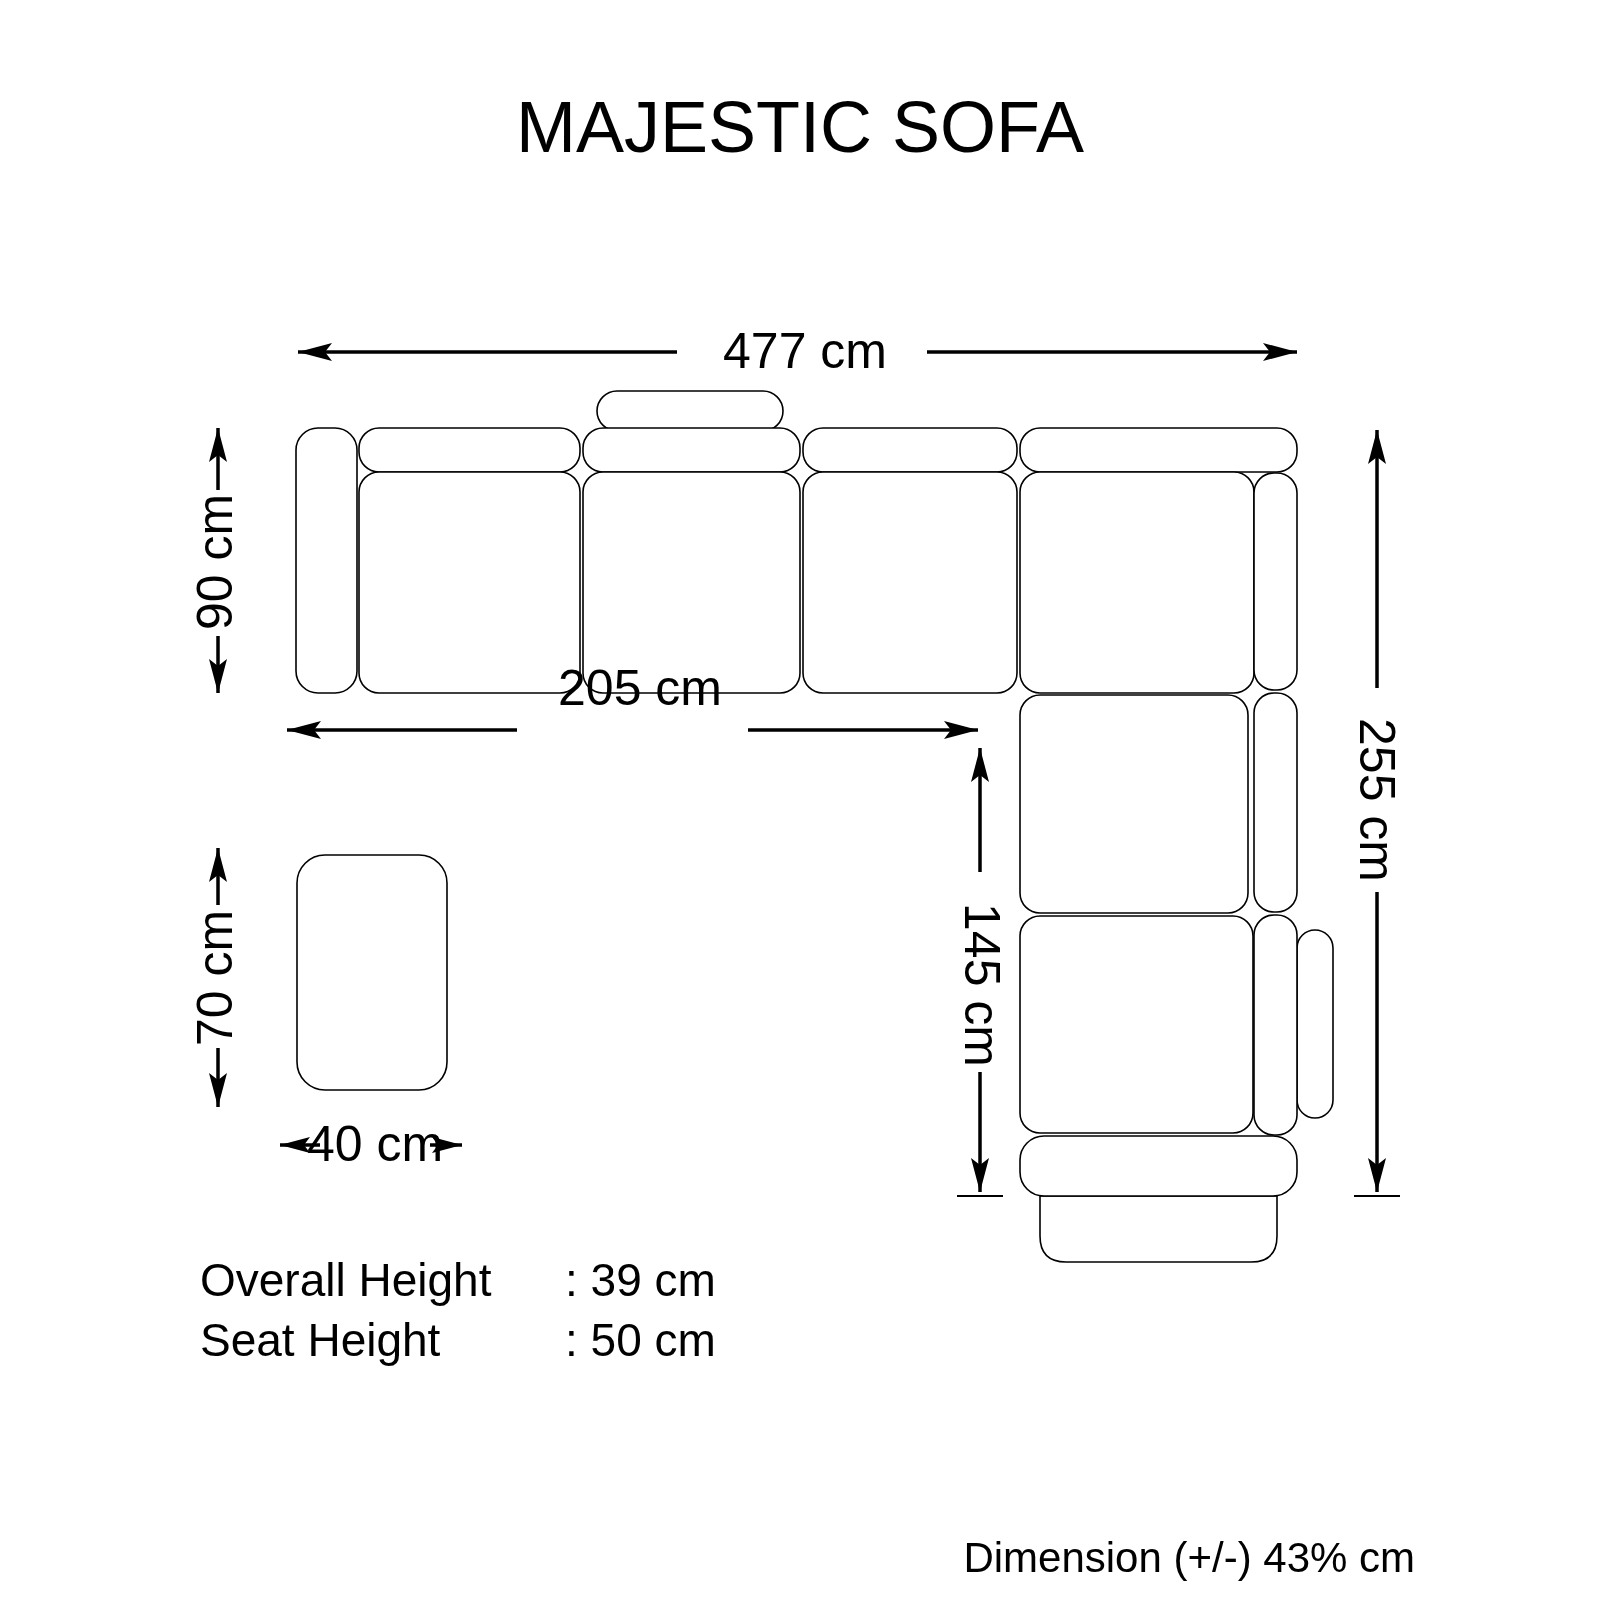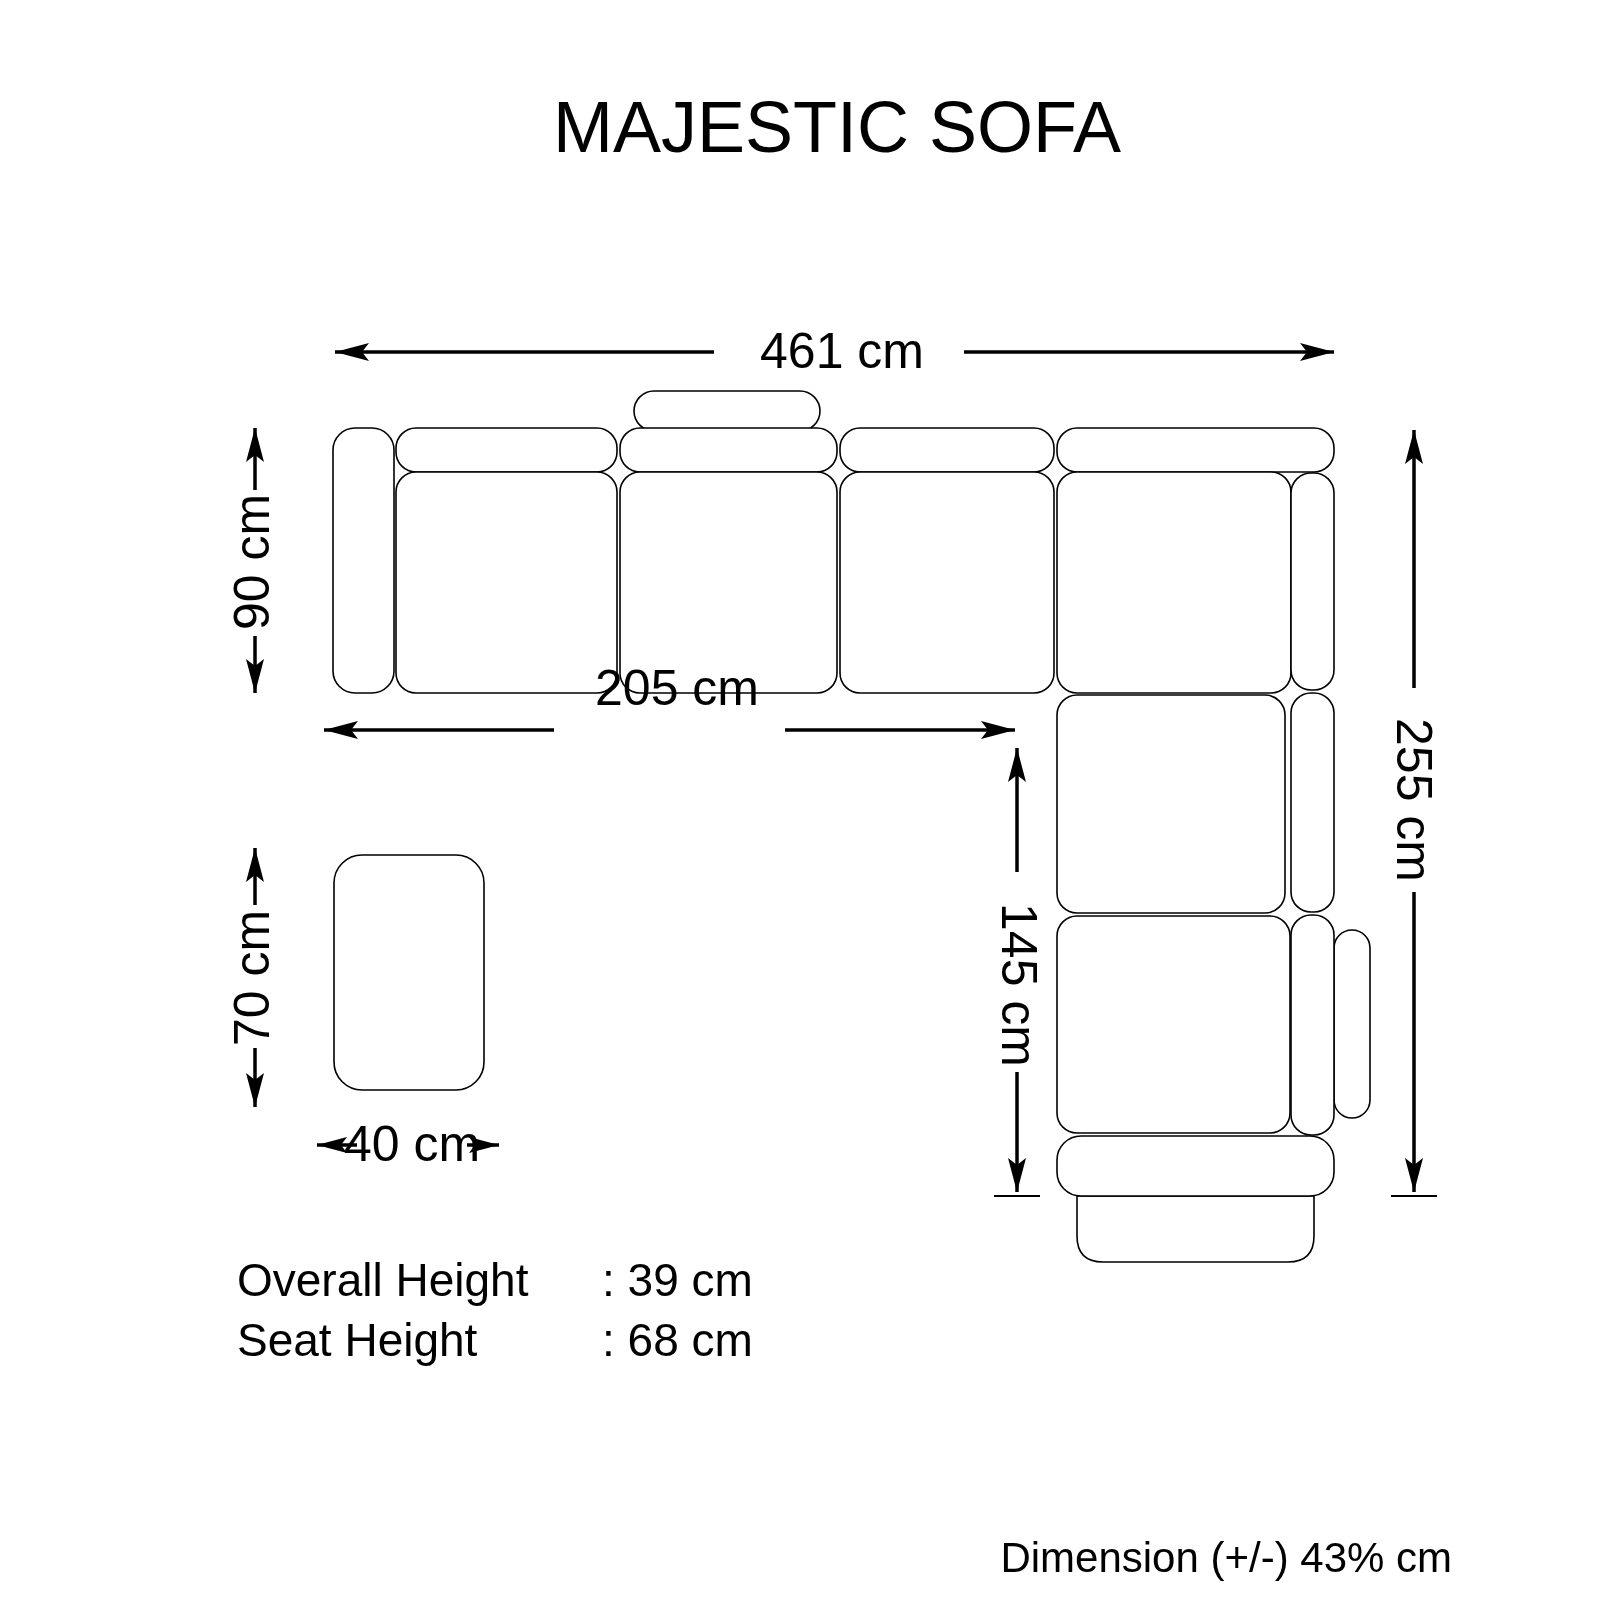--- a/index.html
+++ b/index.html
@@ -4,21 +4,20 @@
 <style>
   html, body { margin: 0; padding: 0; background: #ffffff; }
   .canvas {
     position: relative;
     width: 1452px;
     height: 1600px;
     background: #ffffff;
     font-family: "Liberation Sans", sans-serif;
     color: #000000;
     overflow: hidden;
-    margin-left: 37px;
   }
   .diagram-svg { position: absolute; left: 0; top: 0; }
   .label {
     position: absolute;
     white-space: nowrap;
     color: #000000;
     transform: translate(-50%, -50%);
   }
   .title { font-size: 72px; }
   .dim { font-size: 50px; }
@@ -121,40 +120,40 @@
         <line x1="280" y1="1145" x2="320" y2="1145"></line>
         <line x1="430" y1="1145" x2="462" y2="1145"></line>
         <path stroke="none" d="M280,1145 L310,1137 L304,1145 L310,1153 Z"></path>
         <path stroke="none" d="M462,1145 L432,1137 L438,1145 L432,1153 Z"></path>
       </g>
     </g>
   </svg>
 
   <div class="label title" style="left:800px; top:127px;">MAJESTIC SOFA</div>
 
-  <div class="label dim" style="left:805px; top:351px;">461 cm</div>
+  <div class="label dim" style="left:805px; top:351px;">477 cm</div>
 
   <div class="label dim rot-ccw" style="left:215px; top:562px;">90 cm</div>
 
   <div class="label dim" style="left:640px; top:688px;">205 cm</div>
 
   <div class="label dim rot-cw" style="left:982px; top:985px;">145 cm</div>
 
   <div class="label dim rot-cw" style="left:1377px; top:800px;">255 cm</div>
 
   <div class="label dim rot-ccw" style="left:215px; top:978px;">70 cm</div>
 
   <div class="label dim" style="left:375px; top:1144px;text-align:right;">40 cm</div>
 
   <div class="specs">
     <div class="spec-row">
       <span class="spec-label">Overall Height</span>
       <span class="spec-value">: 39 cm</span>
     </div>
     <div class="spec-row">
       <span class="spec-label">Seat Height</span>
-      <span class="spec-value">: 68 cm</span>
+      <span class="spec-value">: 50 cm</span>
     </div>
   </div>
 
   <div class="footer-note">Dimension (+/-) 43% cm</div>
 
 </div>
 
 </body></html>

